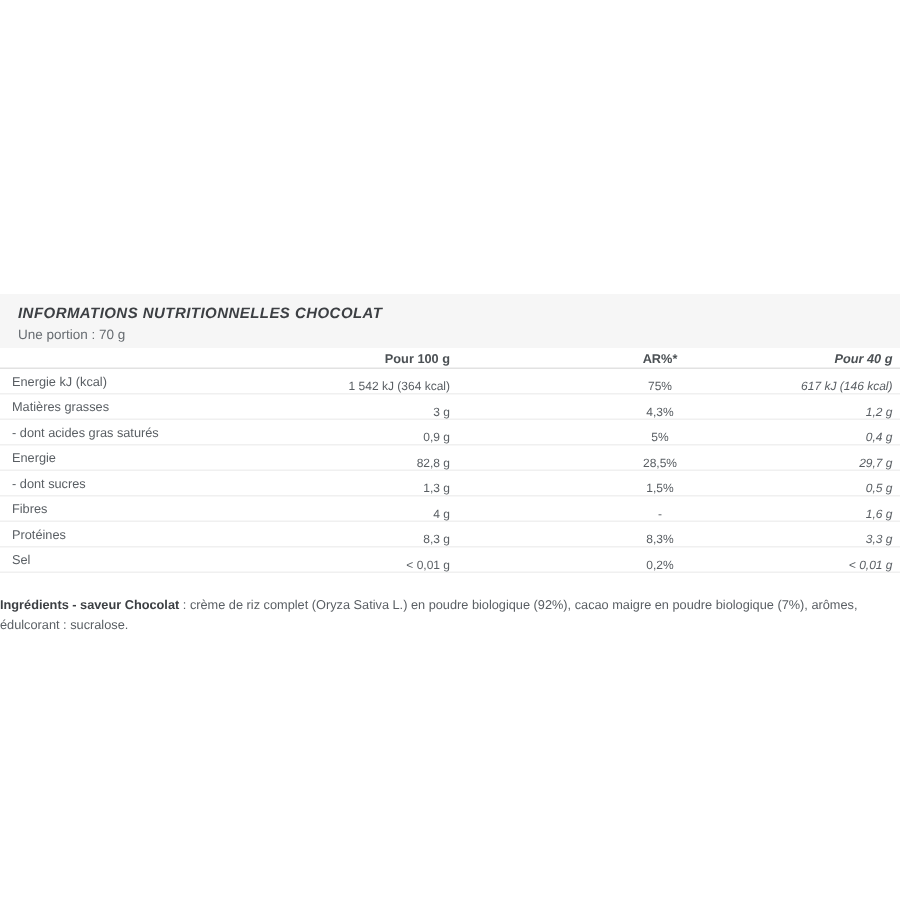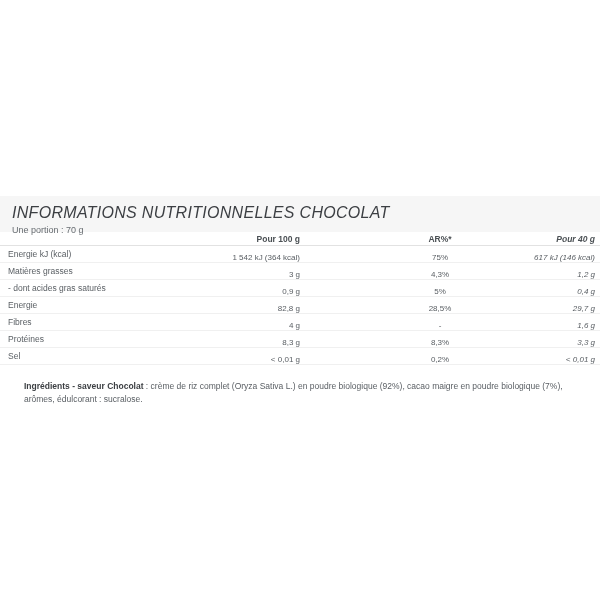--- a/index.html
+++ b/index.html
@@ -13,22 +13,22 @@
   .sheet { position: absolute; top: 196px; left: 0; width: 600px; }
 
   
   .band {
     background: #f6f6f6;
     height: 36px;
     box-sizing: border-box;
     padding: 8px 12px 0 12px;
   }
   .band-title {
-    font-size: 16px;
-    font-weight: normal;
+    font-size: 10px;
+    font-weight: bold;
     font-style: italic;
     letter-spacing: 0.3px;
     color: #3c3f43;
     white-space: nowrap;
   }
   .band-sub {
     margin-top: 3px;
     font-size: 9px;
     color: #676c71;
   }
@@ -49,21 +49,21 @@
   .cell { position: absolute; white-space: nowrap; }
   .c-label  { left: 8px;  top: 3px; font-size: 8.5px; color: #595e63; text-align: center; }
   .c-per100 { left: 0;    top: 7px; width: 300px; text-align: right;  font-size: 8px; color: #595e63; }
   .c-ar     { left: 380px; top: 7px; width: 120px; text-align: center; font-size: 8px; color: #595e63; }
   .c-per40  { left: 0;    top: 7px; width: 595px; text-align: right;  font-size: 8px; color: #595e63; font-style: italic; }
   .hrow .c-per100, .hrow .c-ar, .hrow .c-per40 { top: 2px; font-size: 8.5px; color: #4b5054; }
 
   
   .ingredients {
     box-sizing: border-box;
-    padding: 6px 12px 0 24px;
+    padding: 6px 12px 0 0;
     font-size: 8.5px;
     line-height: 13px;
     color: #595e63;
     width: 600px;
   }
   .ingredients .lead { font-weight: bold; color: #3c3f43; }
 </style>
 </head>
 <body>
 
@@ -103,20 +103,26 @@
       <span class="cell c-per40">0,4 g</span>
     </div>
 
     <div class="trow">
       <span class="cell c-label">Energie</span>
       <span class="cell c-per100">82,8 g</span>
       <span class="cell c-ar">28,5%</span>
       <span class="cell c-per40">29,7 g</span>
     </div>
 
+    <div class="trow">
+      <span class="cell c-label">- dont sucres</span>
+      <span class="cell c-per100">1,3 g</span>
+      <span class="cell c-ar">1,5%</span>
+      <span class="cell c-per40">0,5 g</span>
+    </div>
 
     <div class="trow">
       <span class="cell c-label">Fibres</span>
       <span class="cell c-per100">4 g</span>
       <span class="cell c-ar">-</span>
       <span class="cell c-per40">1,6 g</span>
     </div>
 
     <div class="trow">
       <span class="cell c-label">Protéines</span>

